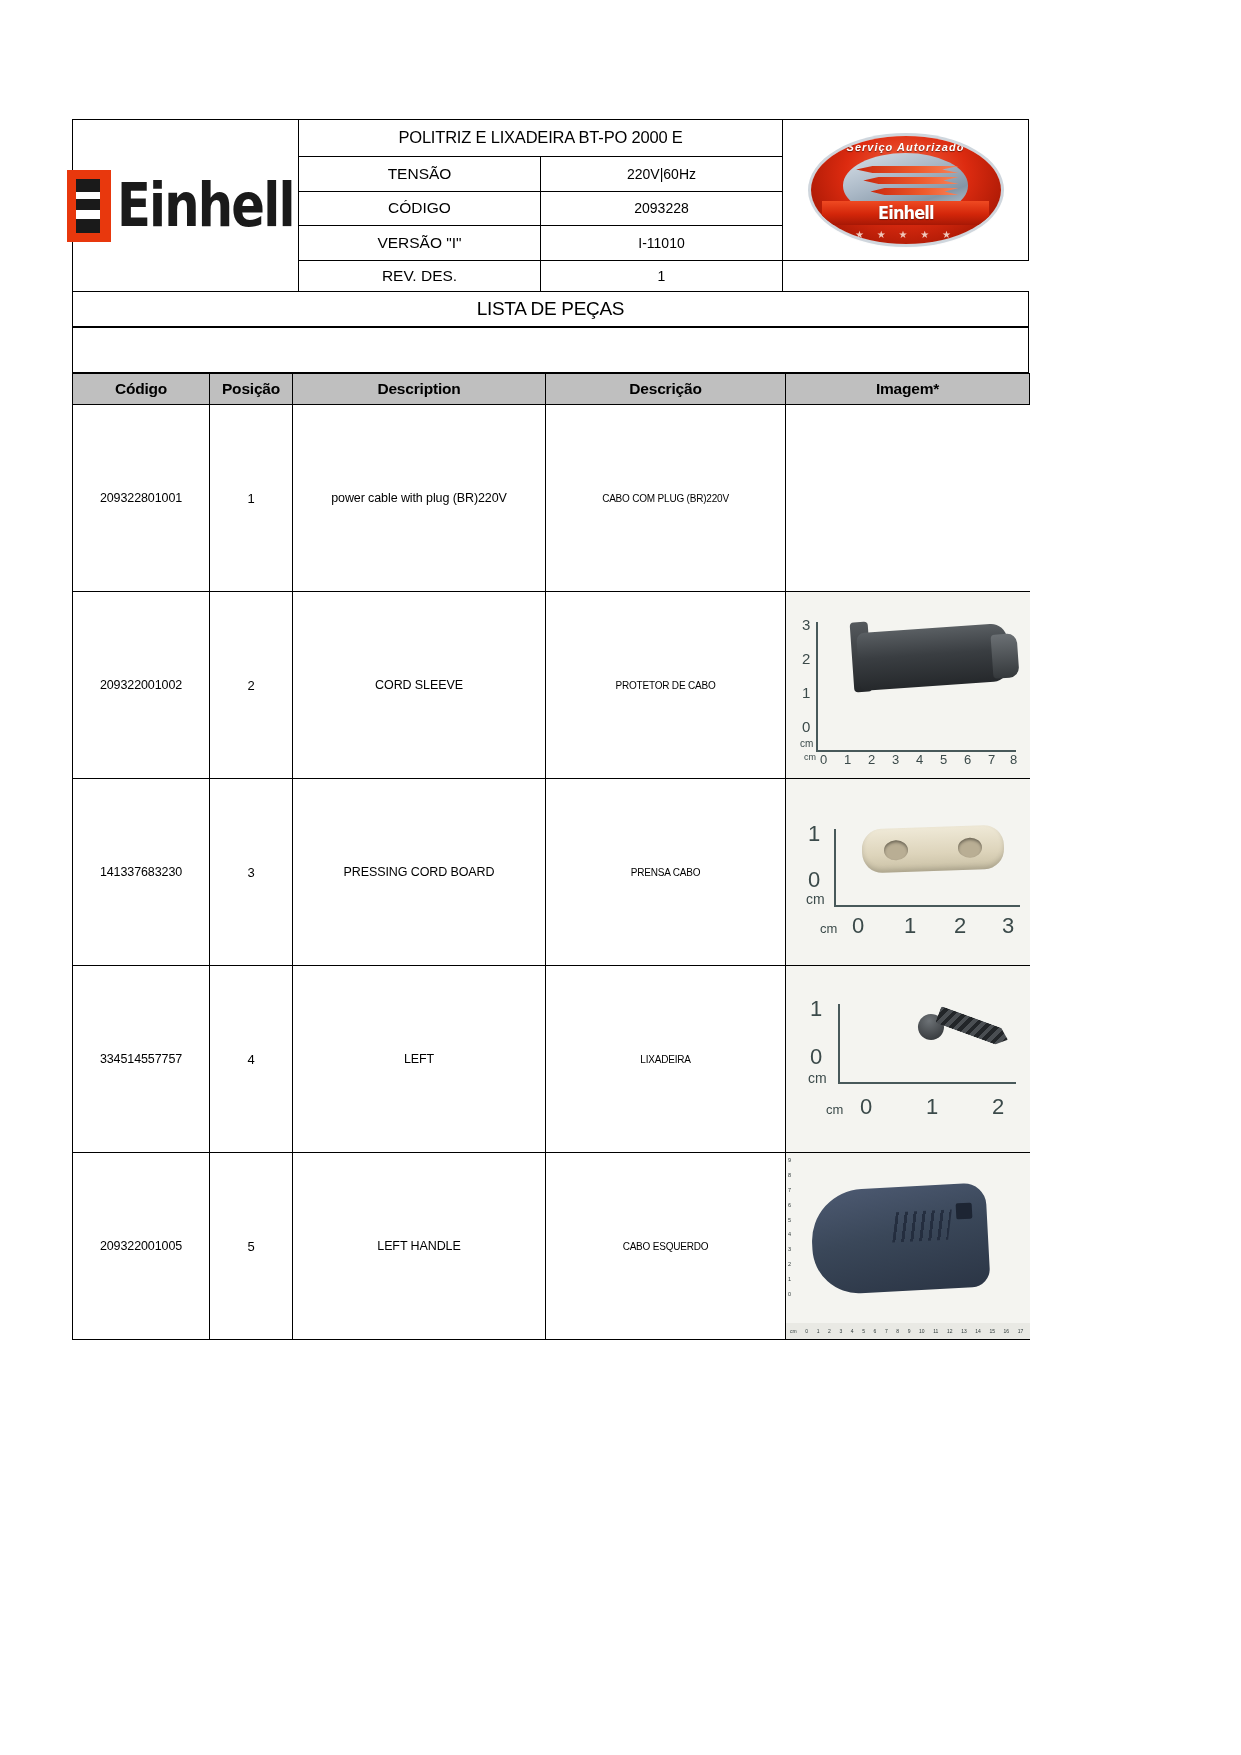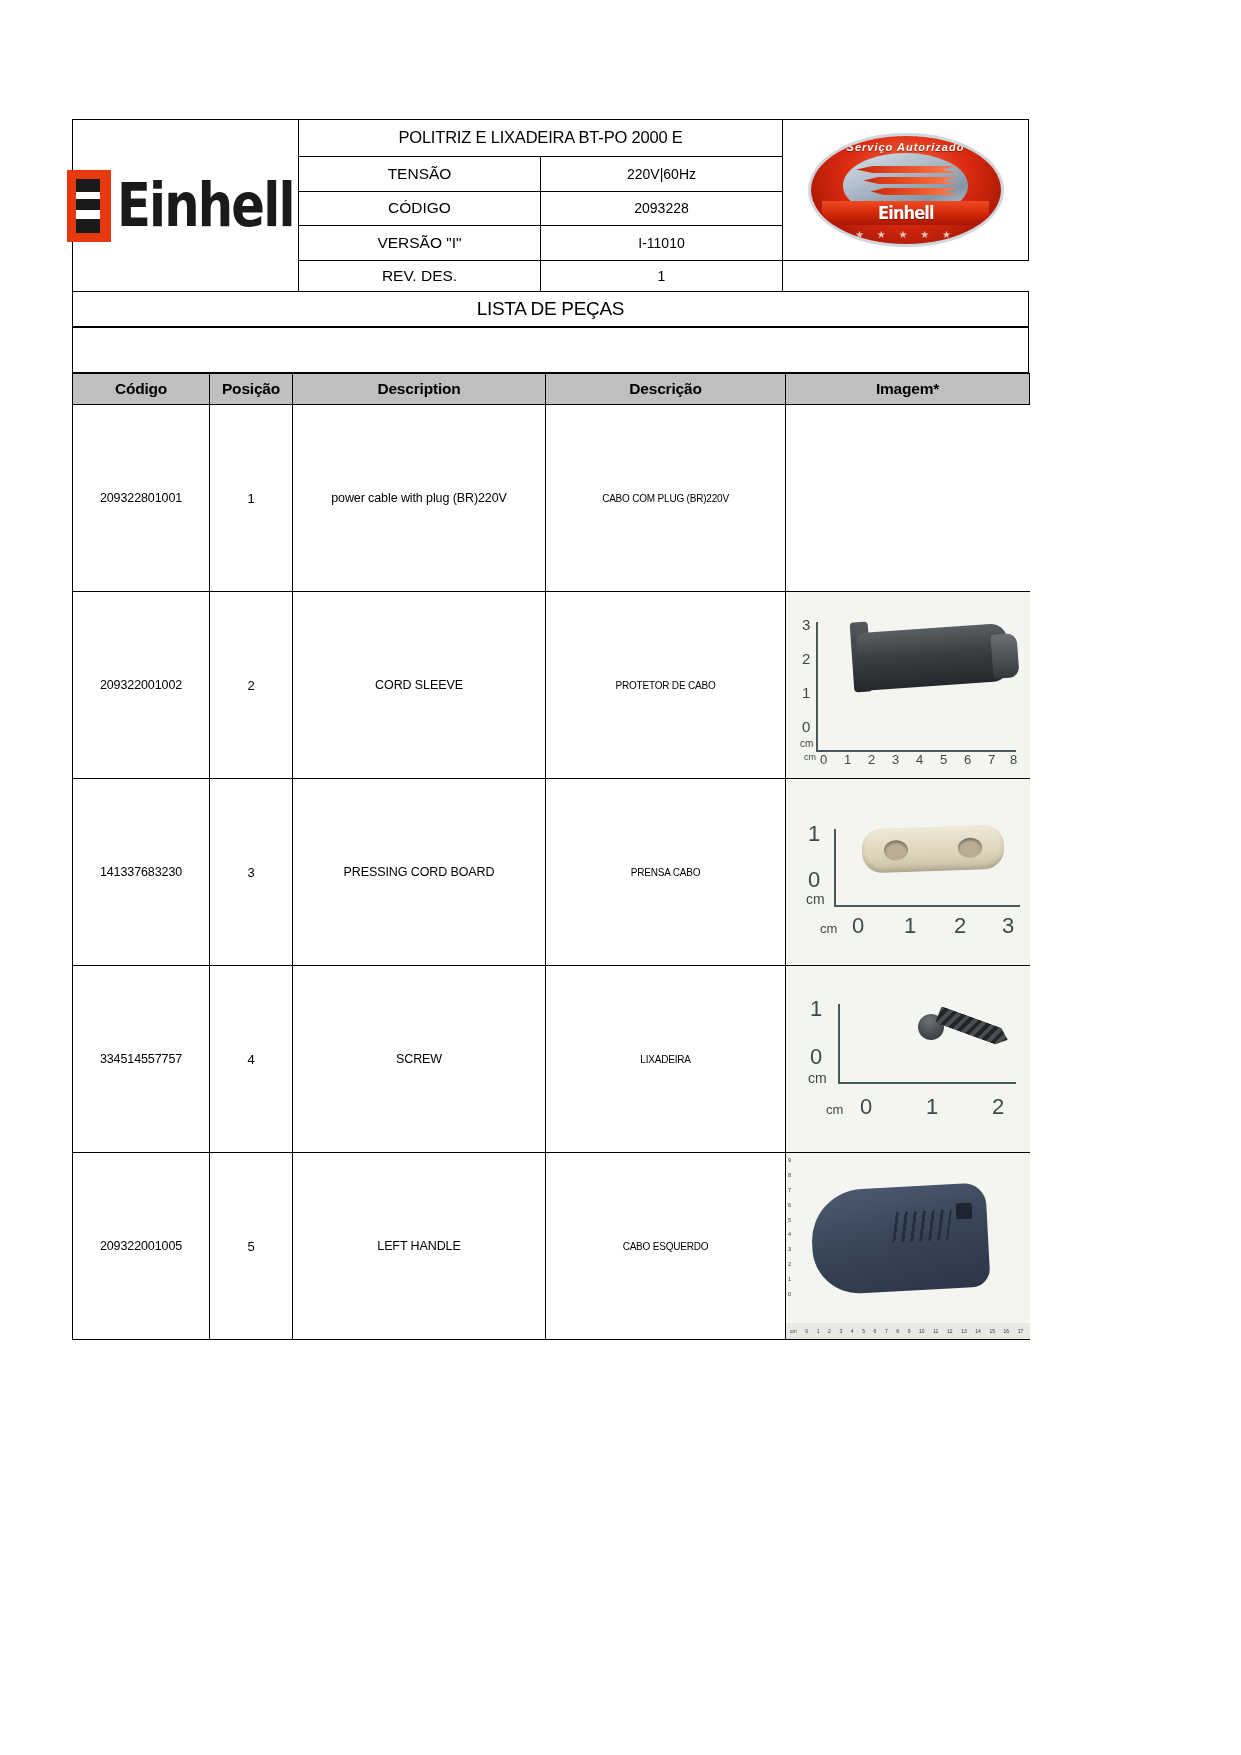--- a/index.html
+++ b/index.html
@@ -532,21 +532,21 @@
               <div class="ruler-v" style="left:118px;top:134px;font-size:22px;">1</div>
               <div class="ruler-v" style="left:168px;top:134px;font-size:22px;">2</div>
               <div class="ruler-v" style="left:216px;top:134px;font-size:22px;">3</div>
             </div>
           </td>
         </tr>
 
         <tr>
           <td class="cell-codigo">334514557757</td>
           <td class="cell-pos">4</td>
-          <td class="cell-en">SCREW</td>
+          <td class="cell-en">LEFT</td>
           <td class="cell-pt">LIXADEIRA</td>
           <td class="cell-img">
             <div class="photo">
               <div class="p4-head"></div>
               <div class="p4-shank"></div>
               <div class="ruler-v" style="left:24px;top:30px;font-size:22px;">1</div>
               <div class="ruler-v" style="left:24px;top:78px;font-size:22px;">0</div>
               <div class="ruler-v" style="left:22px;top:104px;font-size:14px;">cm</div>
               <div class="tickline" style="left:52px;top:38px;width:1.5px;height:80px;"></div>
               <div class="tickline" style="left:52px;top:116px;width:178px;height:1.5px;"></div>

